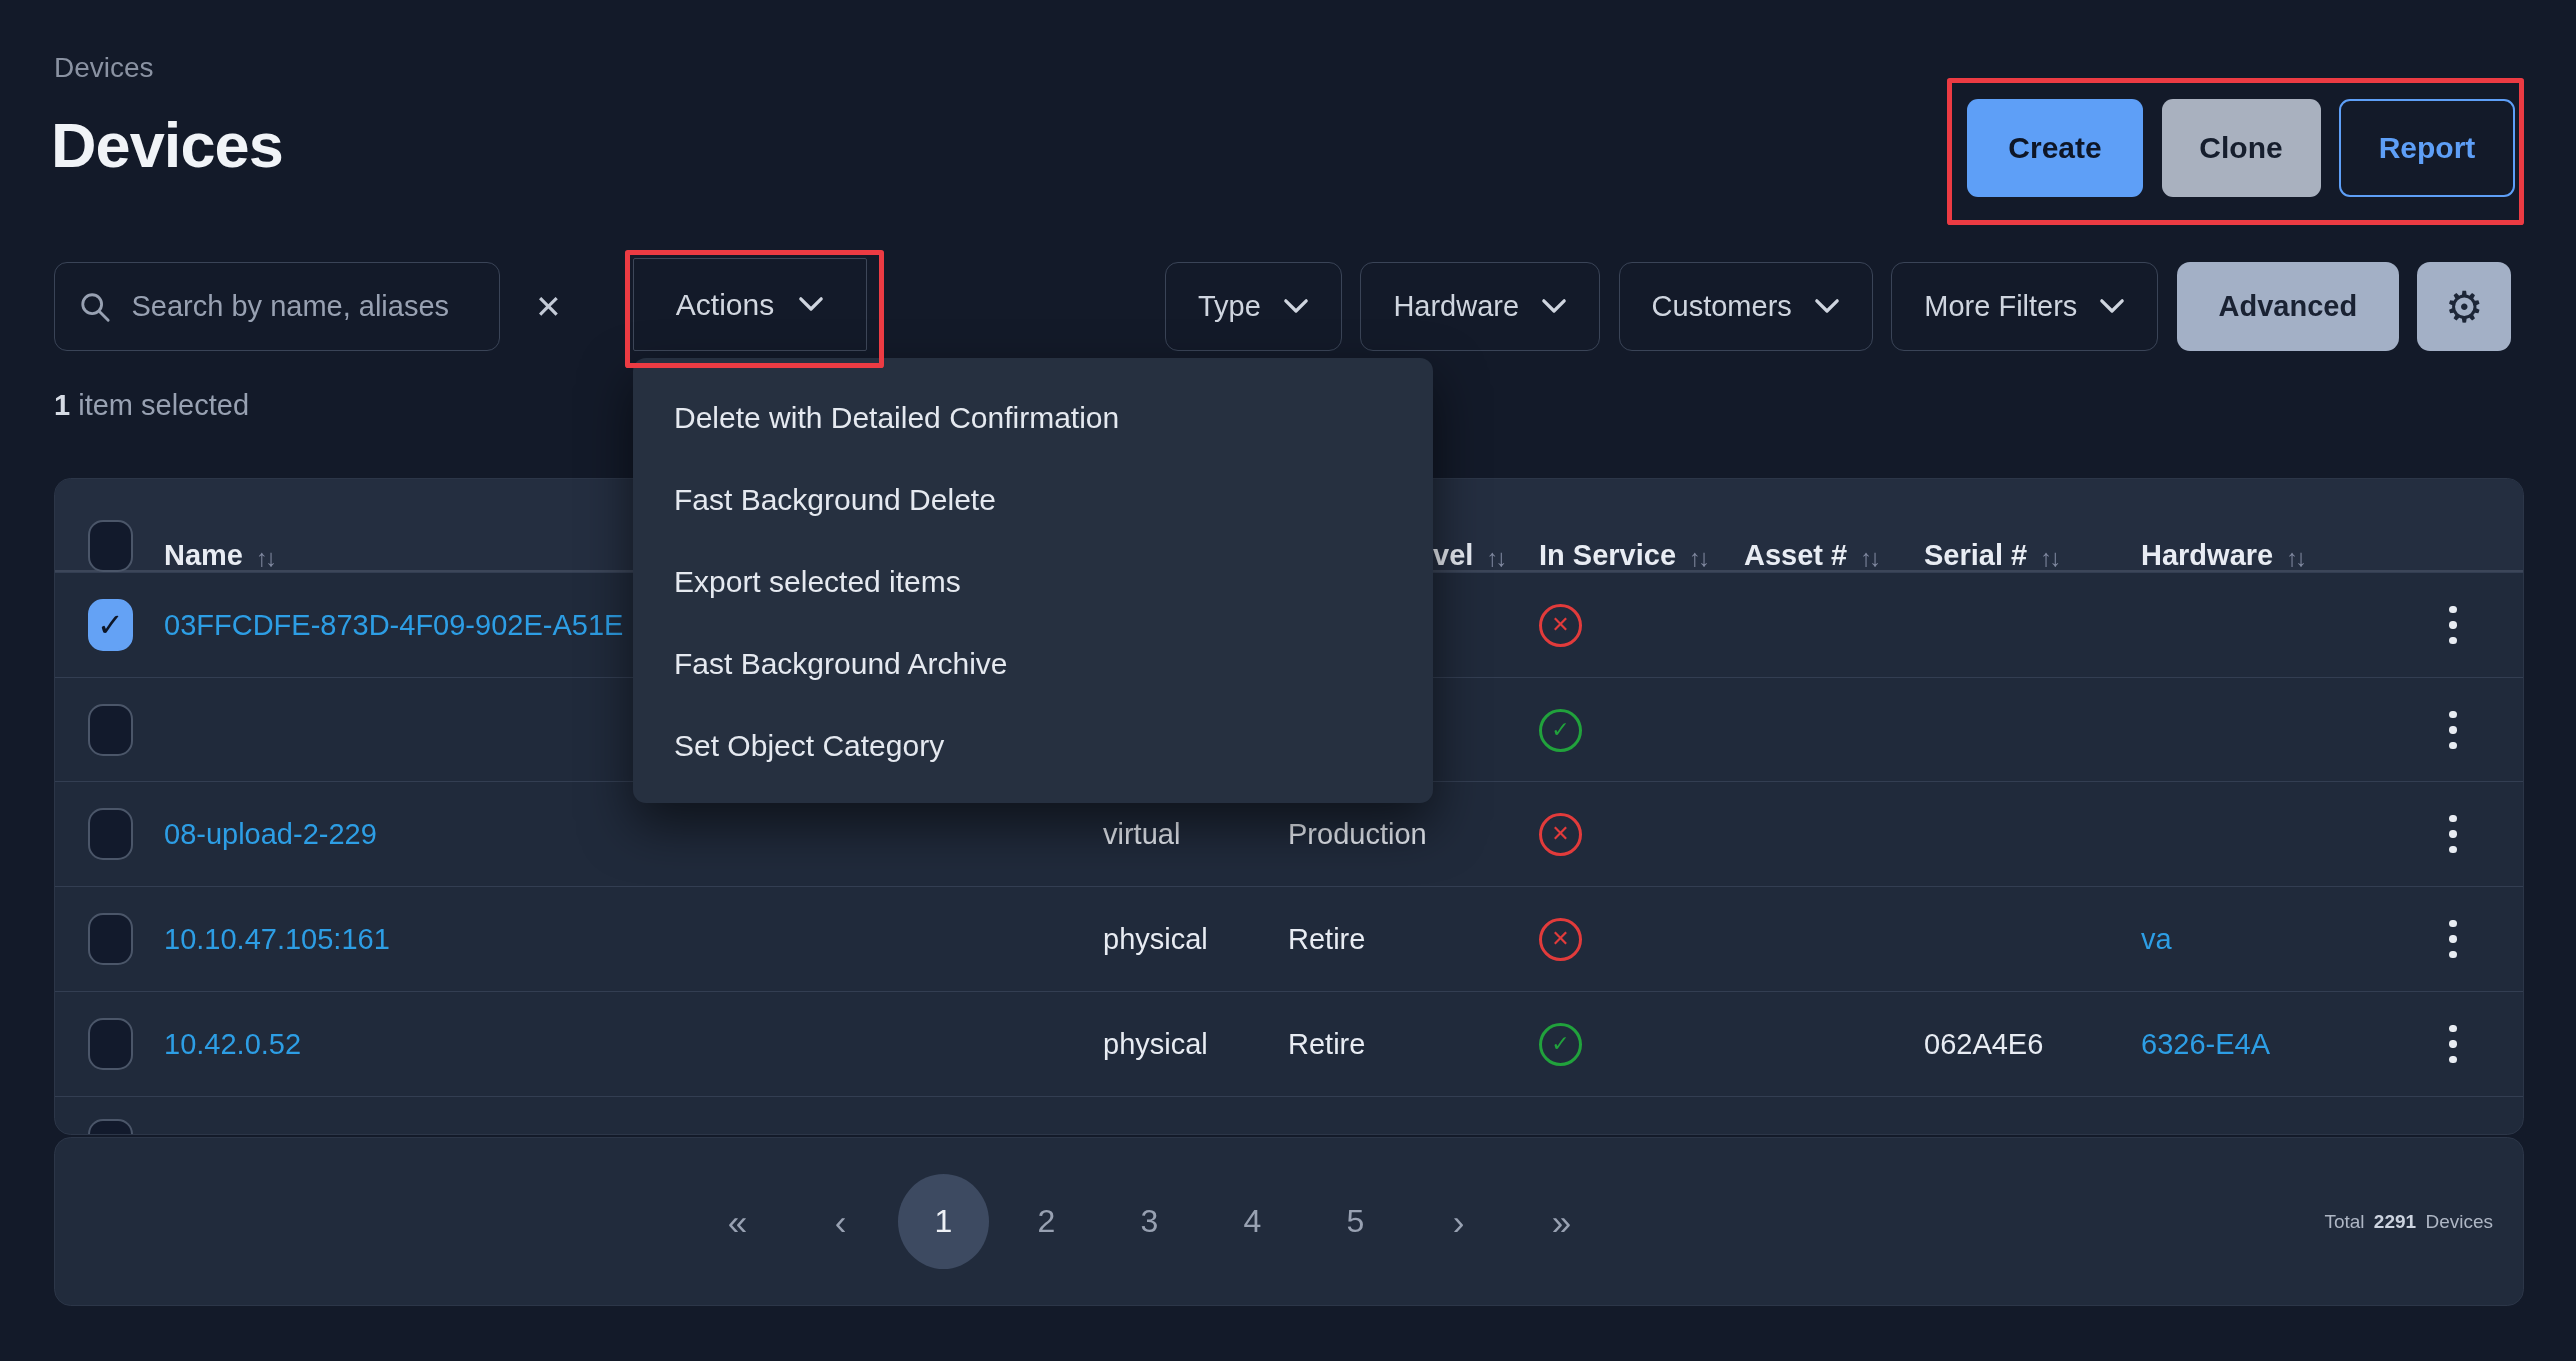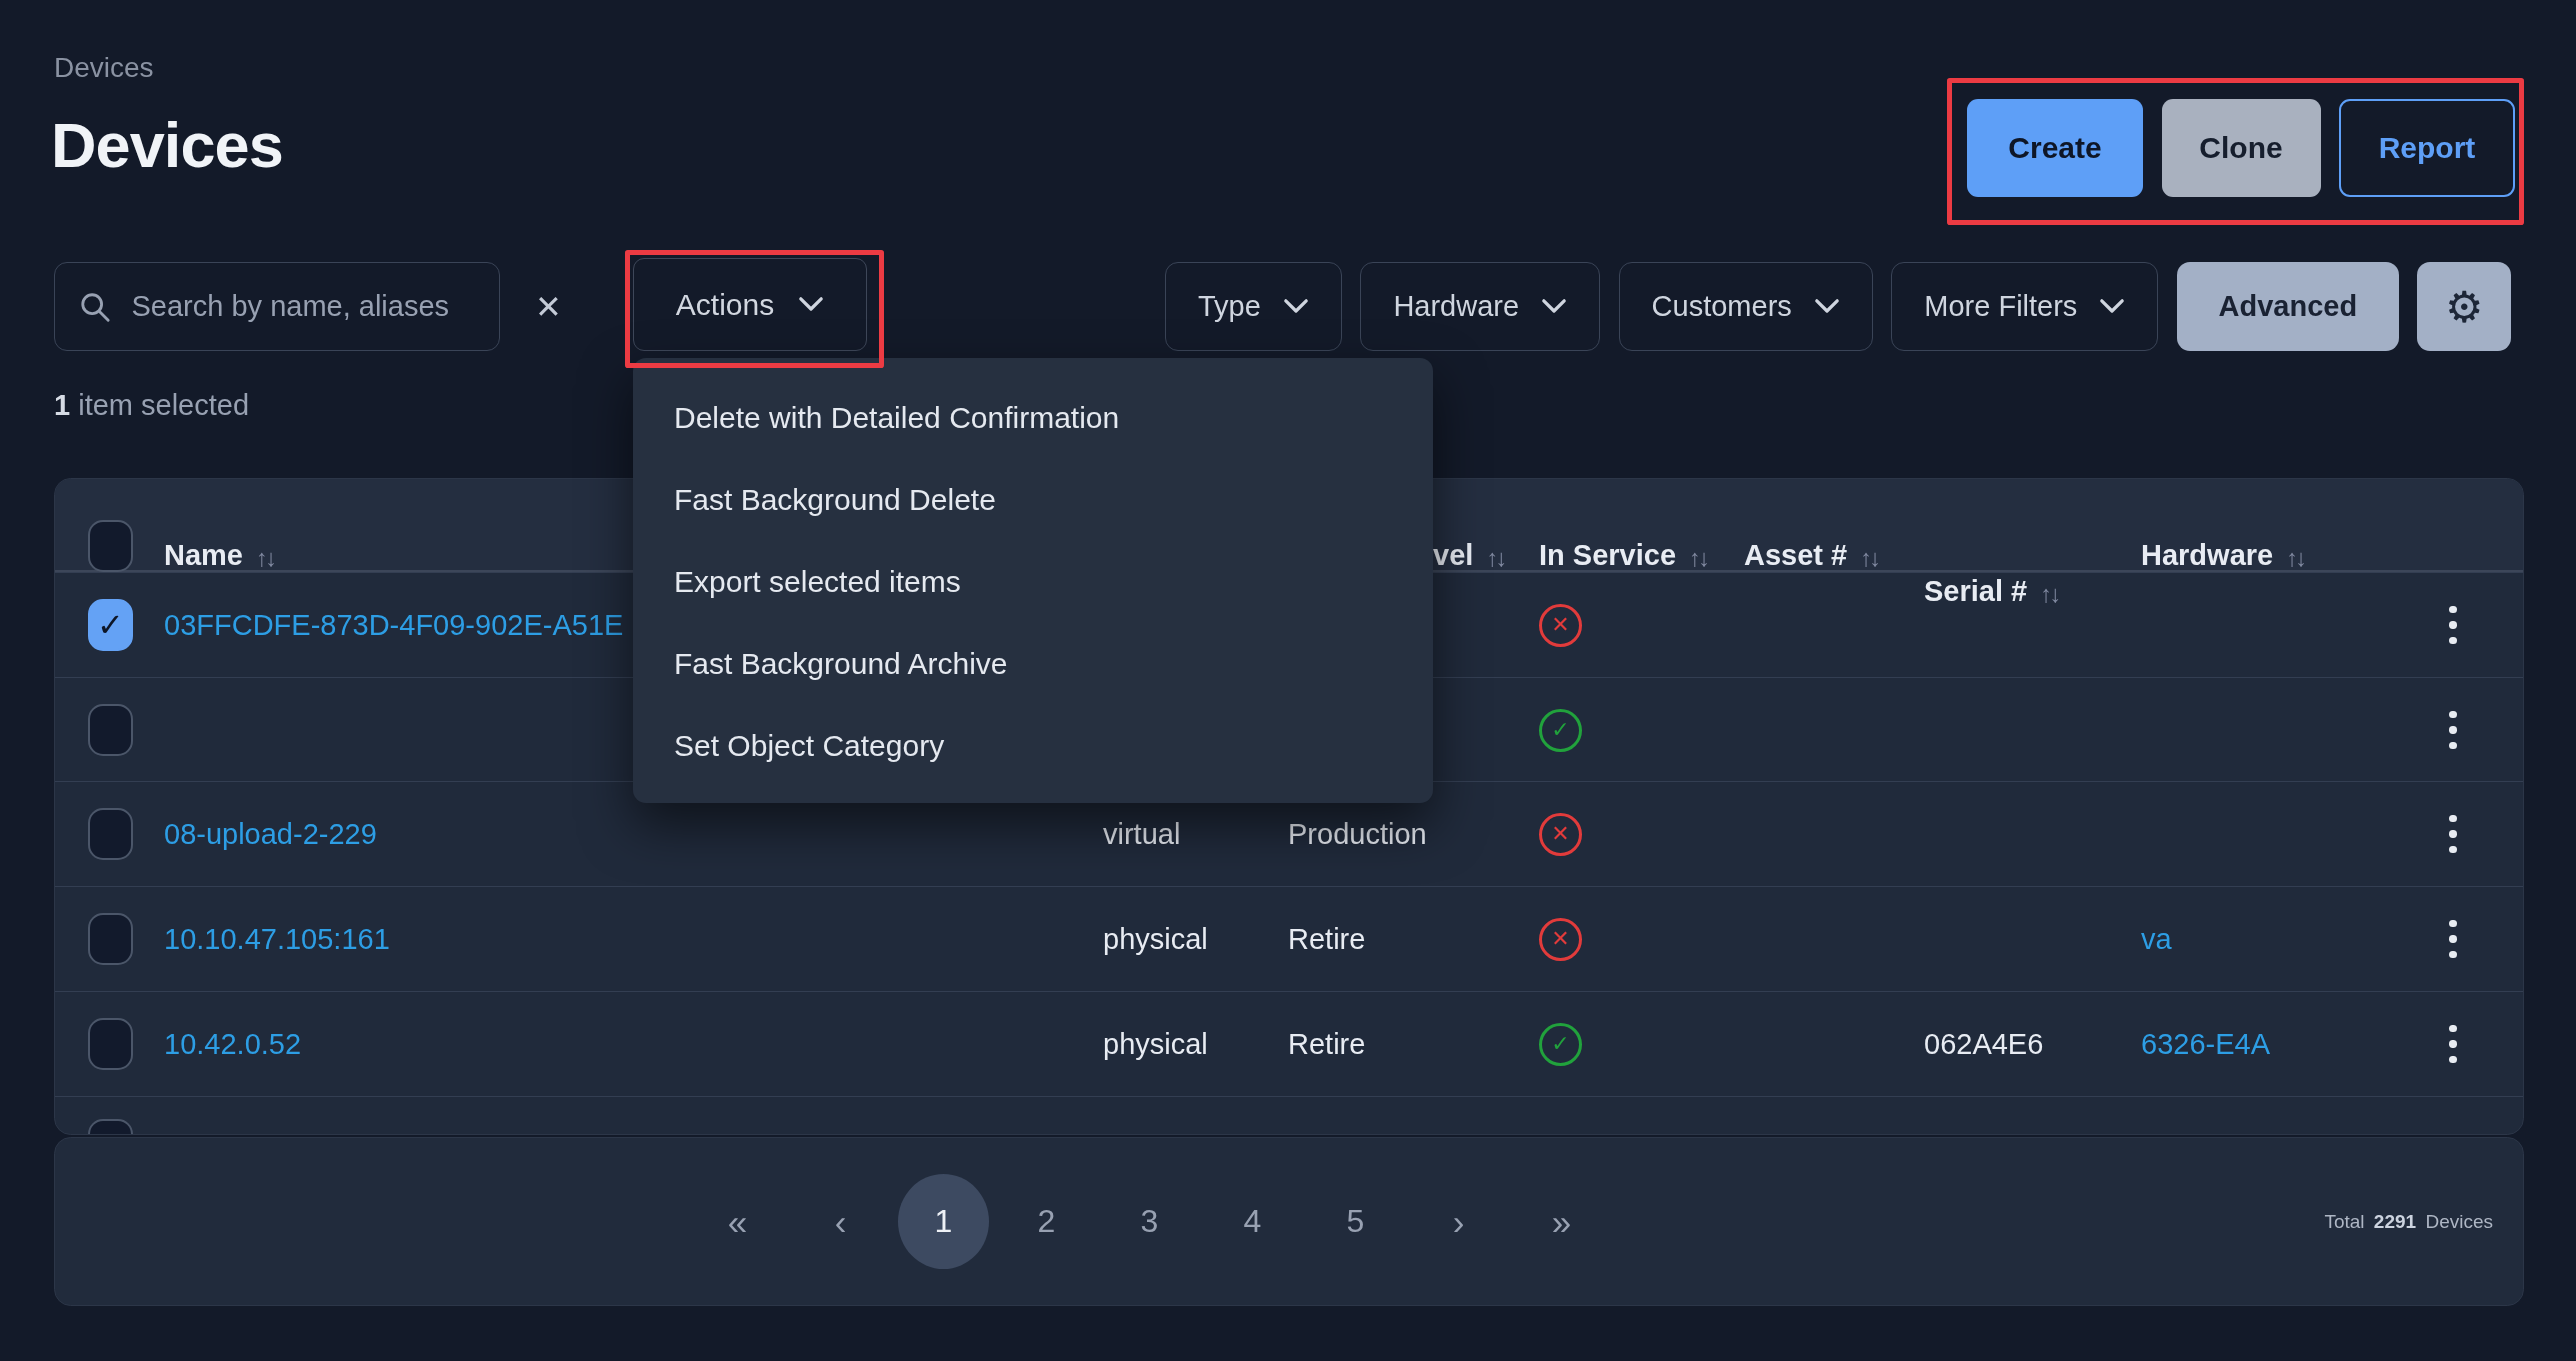--- a/index.html
+++ b/index.html
@@ -26,21 +26,21 @@
 
   
   .search-box{left:54px;top:262px;width:446px;height:89px;border:1.9px solid #3a4457;
       border-radius:13px;display:flex;align-items:center;padding:0 24px;box-sizing:border-box;gap:18.5px;}
   .search-box input{flex:1;background:transparent;border:none;outline:none;
       font-size:29px;color:#dfe3ea;font-family:inherit;}
   .search-box input::placeholder{color:#98a1b2;}
   .clear-x{font-size:32px;color:#c3cad6;background:none;border:none;cursor:pointer;line-height:1;}
 
   .actions-btn{left:633px;top:258px;width:234px;height:93px;background:transparent;
-      border:1.9px solid #3e4759;border-radius:11px;display:flex;align-items:center;
+      border:1.9px solid #3e4759;border-radius:2px;display:flex;align-items:center;
       justify-content:center;gap:24px;font-size:30px;color:#d2d7e0;cursor:pointer;font-family:inherit;}
 
   .filter-row{left:1165px;top:262px;display:flex;gap:18.5px;align-items:center;}
   .filter-btn{height:89px;background:transparent;border:1.9px solid #3a4457;border-radius:13px;
       display:flex;align-items:center;justify-content:center;gap:22px;padding:0 32px;
       font-size:29px;color:#cfd5df;cursor:pointer;font-family:inherit;}
   .btn-advanced{height:89px;width:222px;background:#a3b0c6;border:none;border-radius:13px;
       font-size:29px;font-weight:600;color:#1a2233;cursor:pointer;font-family:inherit;}
   .btn-gear{height:89px;width:94px;background:#a3b0c6;border:none;border-radius:13px;
       font-size:43px;color:#1d2637;cursor:pointer;display:flex;align-items:center;justify-content:center;}
@@ -190,21 +190,21 @@
         <span class="sort">↑↓</span>
       </div>
       <div class="th" style="left: 1484px;">
         <span class="lbl">In Service</span>
         <span class="sort">↑↓</span>
       </div>
       <div class="th" style="left: 1689px;">
         <span class="lbl">Asset #</span>
         <span class="sort">↑↓</span>
       </div>
-      <div class="th" style="left: 1869px; margin-top: 36px;">
+      <div class="th" style="left: 1869px;">
         <span class="lbl">Serial #</span>
         <span class="sort">↑↓</span>
       </div>
       <div class="th" style="left: 2086px;">
         <span class="lbl">Hardware</span>
         <span class="sort">↑↓</span>
       </div>
     </div>
   <div id="rows-host">
       <div class="row" style="top: 93px;">

